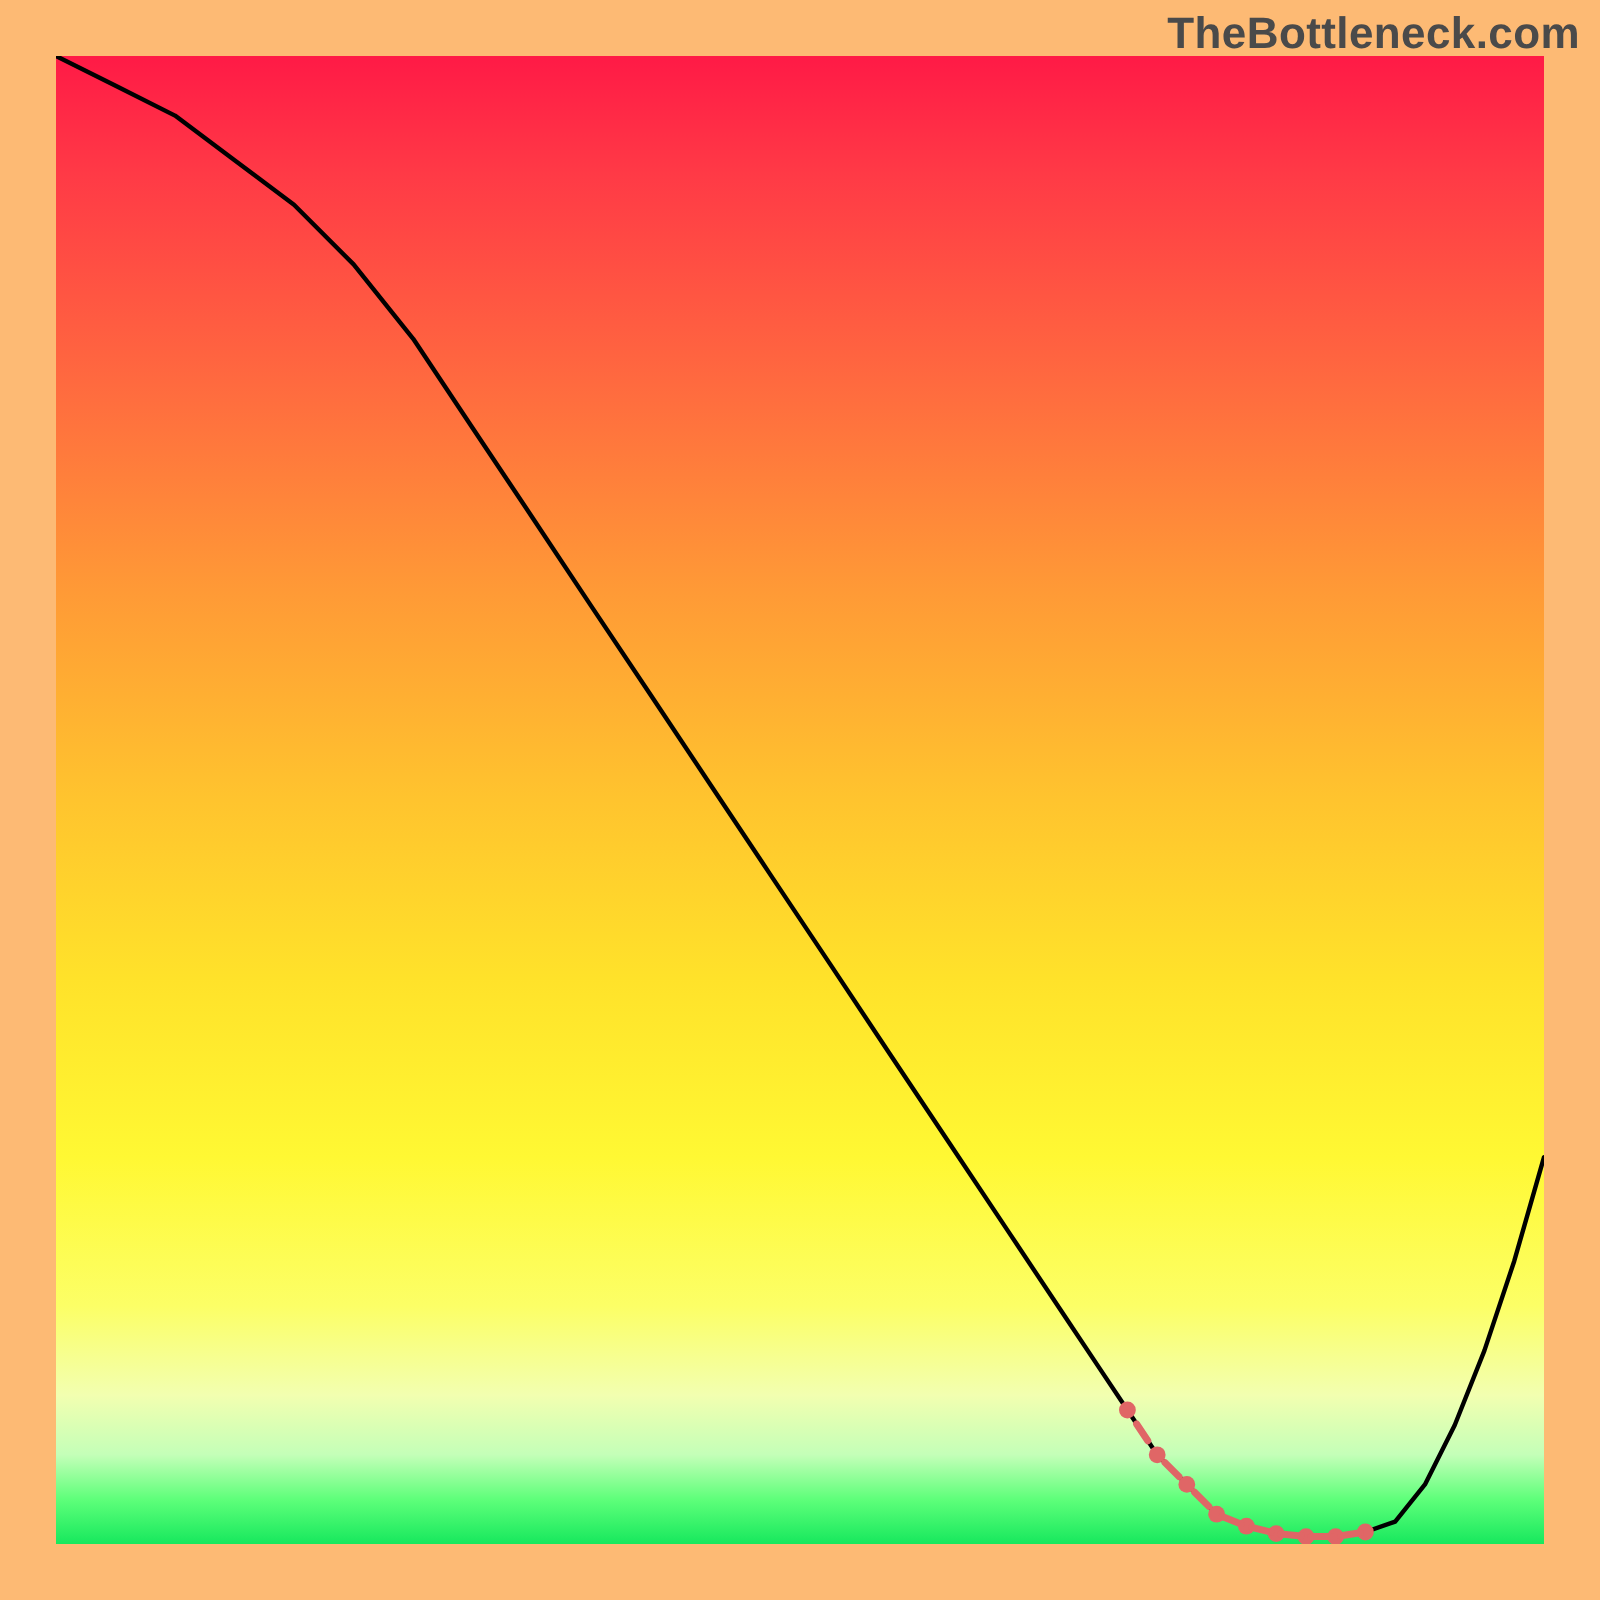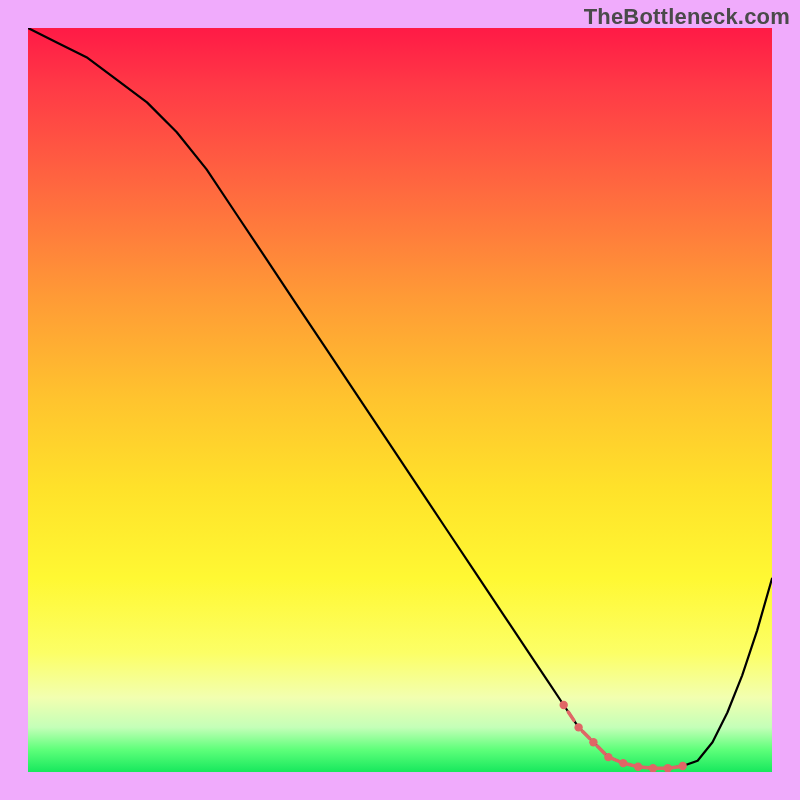--- a/index.html
+++ b/index.html
@@ -8,21 +8,21 @@
     width: 800px;
     height: 800px;
     background: #000;
     overflow: hidden;
     font-family: Arial, Helvetica, sans-serif;
   }
   .frame {
     position: relative;
     width: 800px;
     height: 800px;
-    background: #f0abfc;
+    background: #fdba74;
   }
   .watermark {
     position: absolute;
     top: 4px;
     right: 10px;
     color: #4a4a4a;
     font-size: 22px;
     font-weight: bold;
     letter-spacing: 0.2px;
     z-index: 5;

